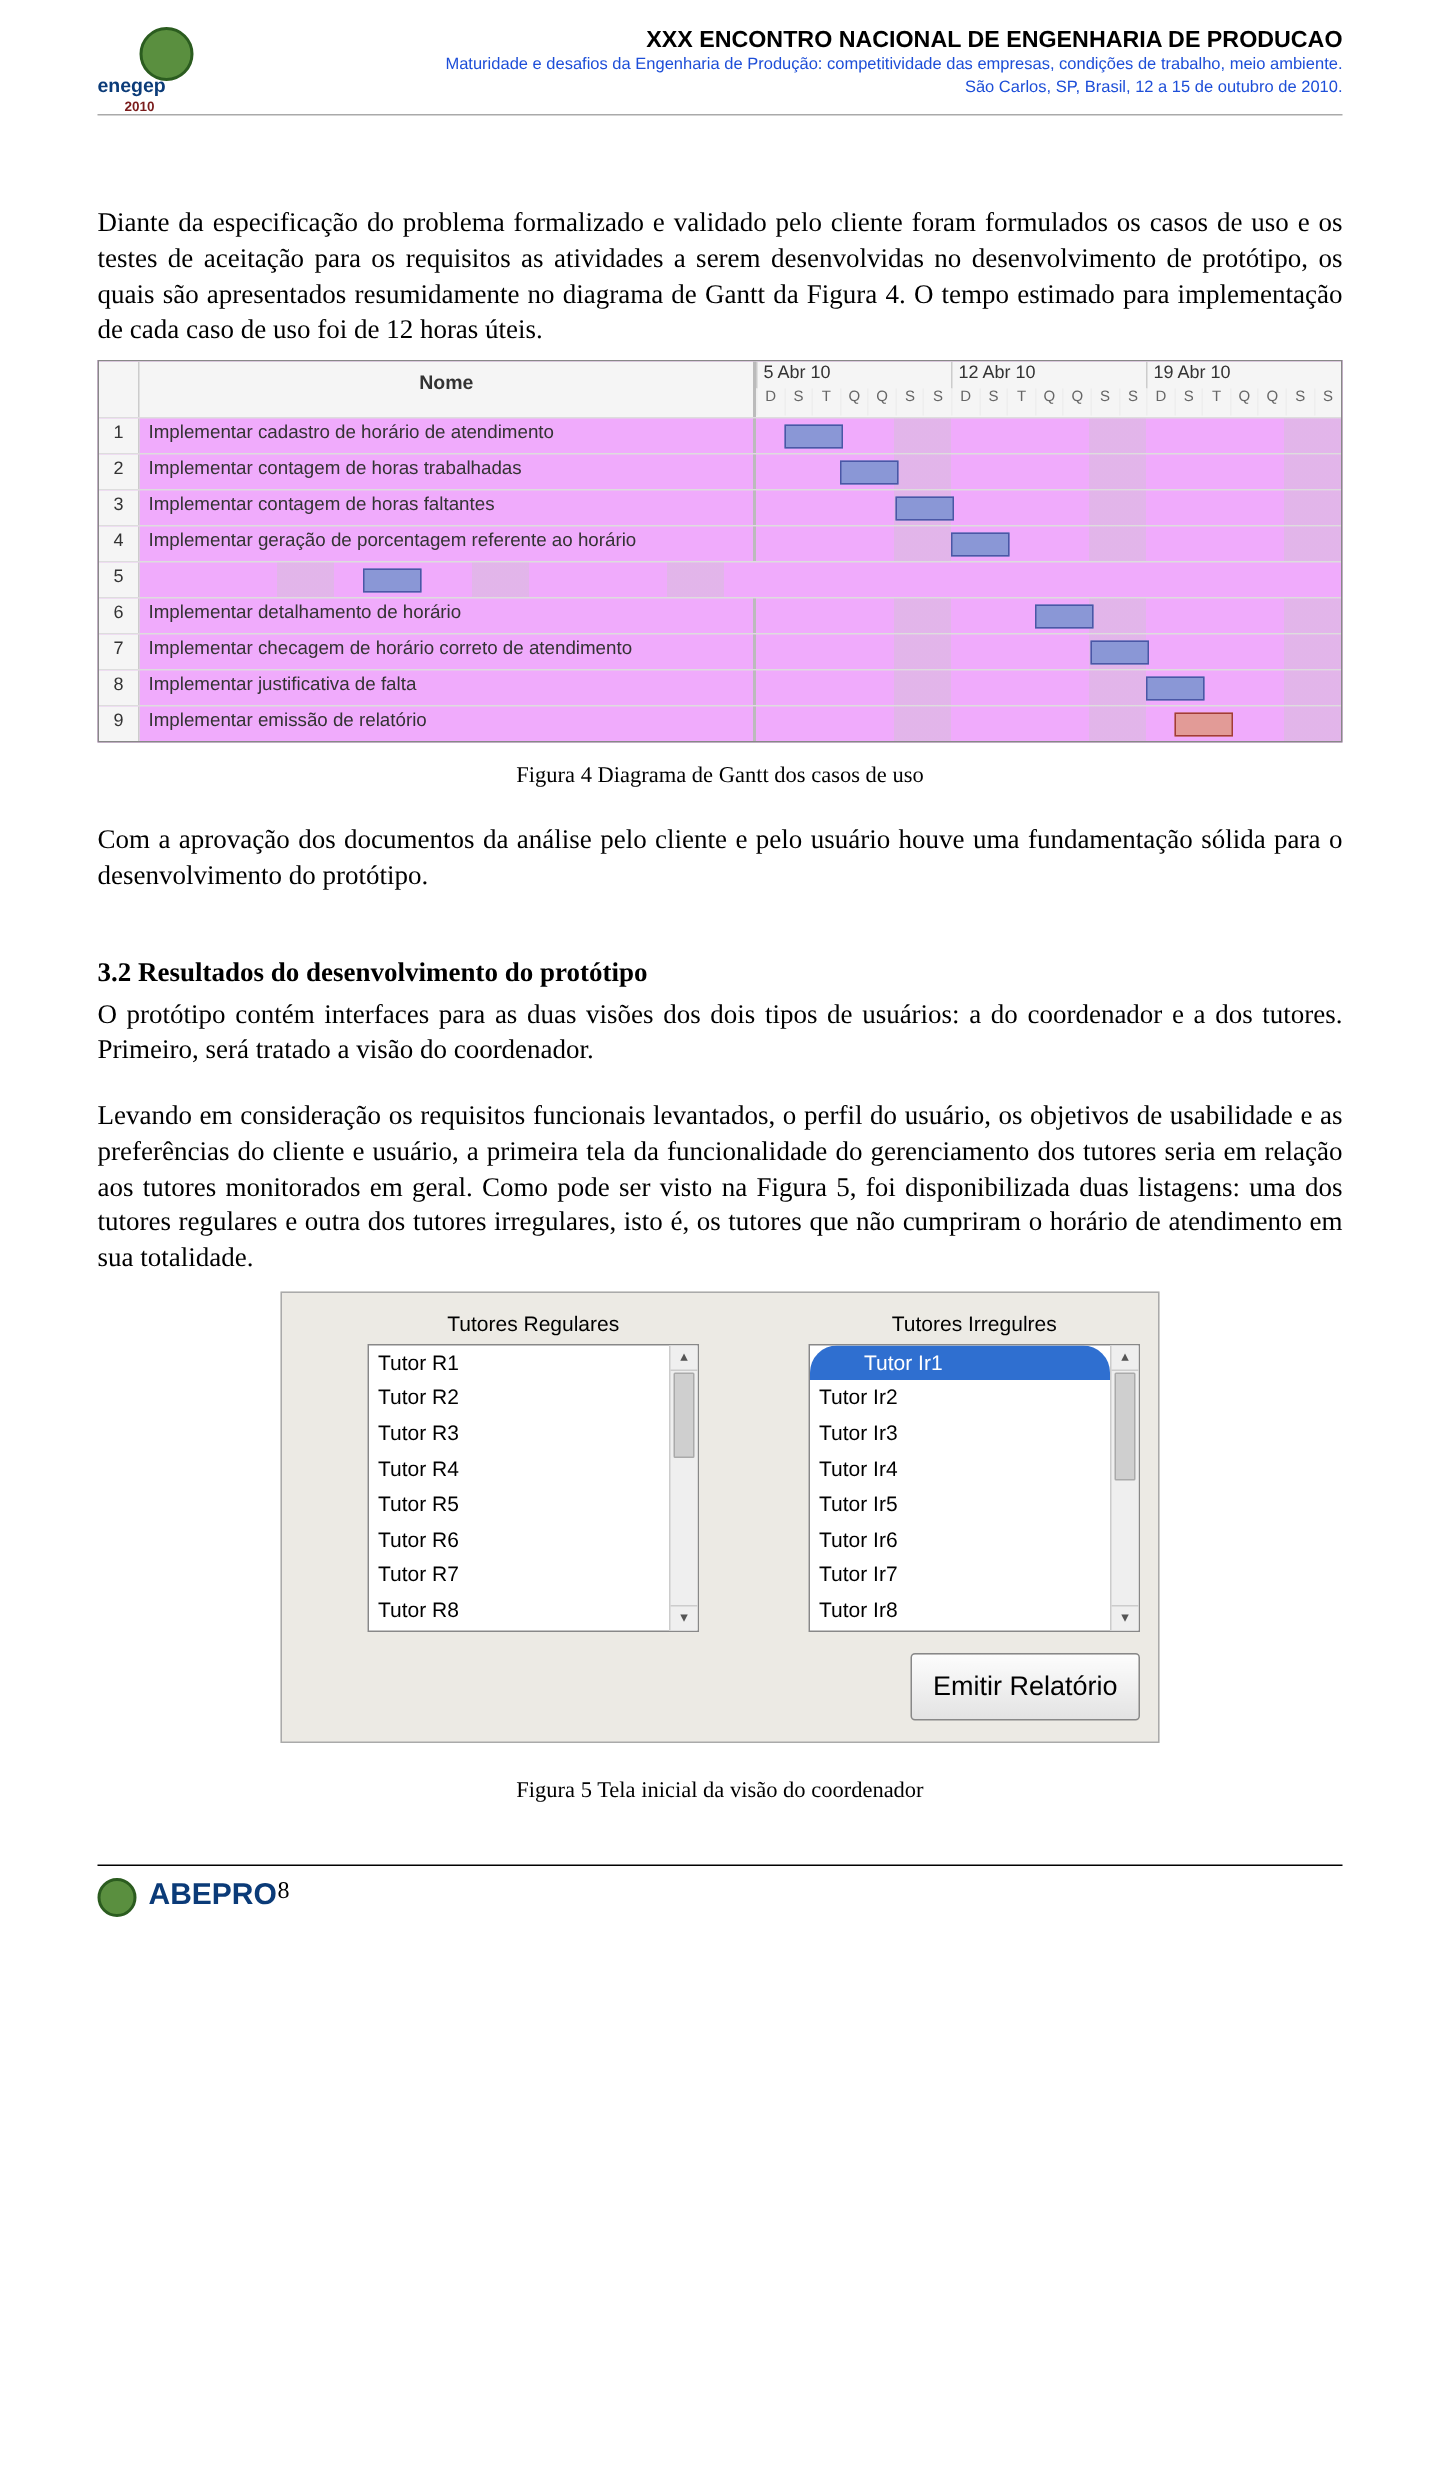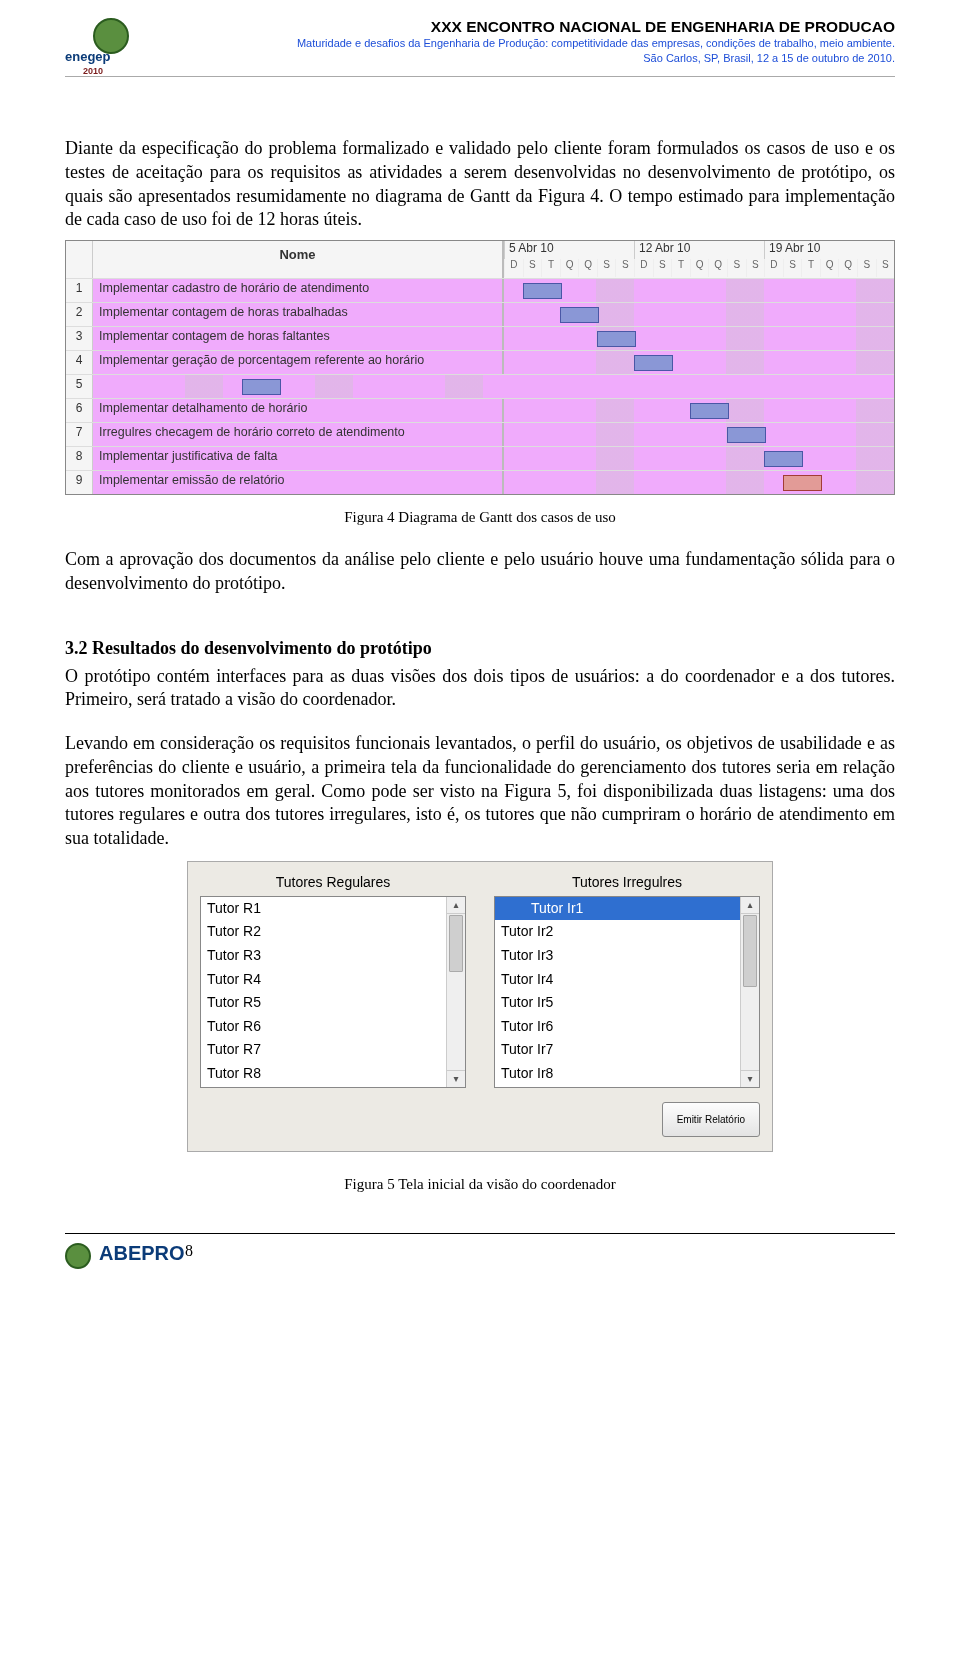--- a/index.html
+++ b/index.html
@@ -34,32 +34,32 @@
       rgba(0,0,0,0) 0, rgba(0,0,0,0) 92px,
       rgba(200,200,200,0.35) 92px, rgba(200,200,200,0.35) 130px);
   }
   .bar { position:absolute; top:4px; height:14px; background:#8a97d6; border:1px solid #4a57a6; }
   .bar.red { background:#e29b97; border-color:#a23c36; }
   .col-resize { position:absolute; right:-3px; top:0; bottom:0; width:6px; cursor:col-resize; }
 
   
   .tutor-wrap { width:560px; margin:10px auto 0 auto; background:#eceae4; border:1px solid #aaa; font-family:Arial,sans-serif; font-size:14px; padding:8px 12px 14px 12px; }
   .tutor-cols { display:flex; gap:28px; }
-  .tutor-col { flex:1; }
+  .tutor-col { flex:1;margin-left:45px; }
   .tutor-col .lbl { text-align:center; padding:4px 0 6px 0; font-size:14px; }
   .listbox { background:#fff; border:1px solid #888; height:190px; position:relative; display:flex; }
-  .listbox .items { flex:1; overflow:hidden; }
+  .listbox .items { flex:1; overflow:hidden;border-radius:18px; }
   .listbox .item { padding:2px 6px; font-size:14px; line-height:1.4; }
   .listbox .item.sel { background:#2f6fd0; color:#fff;padding-left:36px; }
   .listbox .sb { width:18px; background:#efefef; border-left:1px solid #ccc; position:relative; }
   .sb .arrow { height:16px; text-align:center; font-size:10px; line-height:16px; color:#555; border-bottom:1px solid #ccc; }
   .sb .arrow.bot { border-bottom:none; border-top:1px solid #ccc; position:absolute; bottom:0; left:0; right:0; }
   .sb .thumb { position:absolute; left:2px; right:2px; top:18px; height:55px; background:#cfcfcf; border:1px solid #aaa; border-radius:1px; }
   .tutor-wrap .btnrow { text-align:right; margin-top:14px; }
-  .tutor-wrap button { font-family:Arial,sans-serif; font-size:10px; padding:11px 14px; background:linear-gradient(#fdfdfd,#e3e3e3); border:1px solid #888; border-radius:3px; }
+  .tutor-wrap button { font-family:Arial,sans-serif; font-size:18px; padding:11px 14px; background:linear-gradient(#fdfdfd,#e3e3e3); border:1px solid #888; border-radius:3px; }
 
   .footer { border-top:1.5px solid #000; margin-top:40px; padding-top:8px; display:flex; align-items:flex-start; }
   .footer .flogo { width:120px; }
   .footer .flogo .abe { font-family:Arial,sans-serif; font-weight:bold; color:#0b3b78; font-size:20px; }
   .footer .pg { font-size:16px; }
 </style>
 </head>
 <body>
 
 <div class="page">
@@ -154,21 +154,21 @@
         </div>
         <div class="gantt-row">
           <div class="numcell">6</div>
           <div class="namecell">Implementar detalhamento de horário</div>
           <div class="timecell">
             <div class="bar" style="left: 185.714px; width: 37.1429px;"></div>
           </div>
         </div>
         <div class="gantt-row">
           <div class="numcell">7</div>
-          <div class="namecell">Irregulres checagem de horário correto de atendimento</div>
+          <div class="namecell">Implementar checagem de horário correto de atendimento</div>
           <div class="timecell">
             <div class="bar" style="left: 222.857px; width: 37.1429px;"></div>
           </div>
         </div>
         <div class="gantt-row">
           <div class="numcell">8</div>
           <div class="namecell">Implementar justificativa de falta</div>
           <div class="timecell">
             <div class="bar" style="left: 260px; width: 37.1429px;"></div>
           </div>

